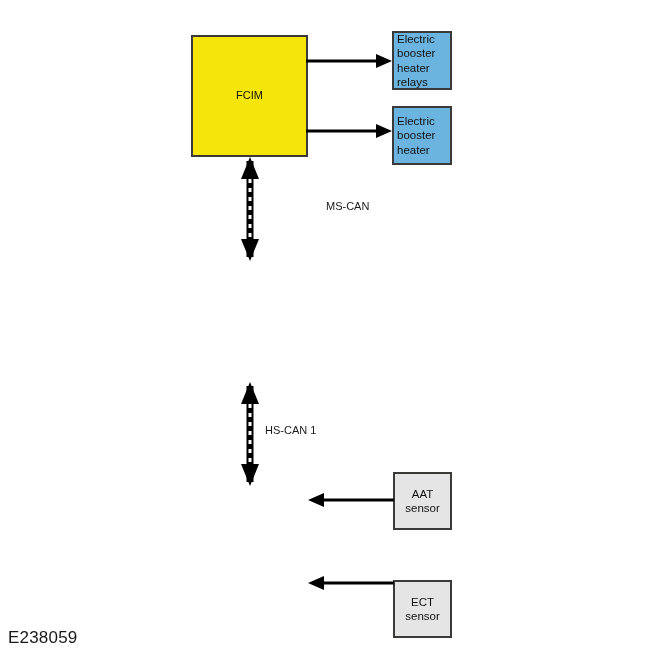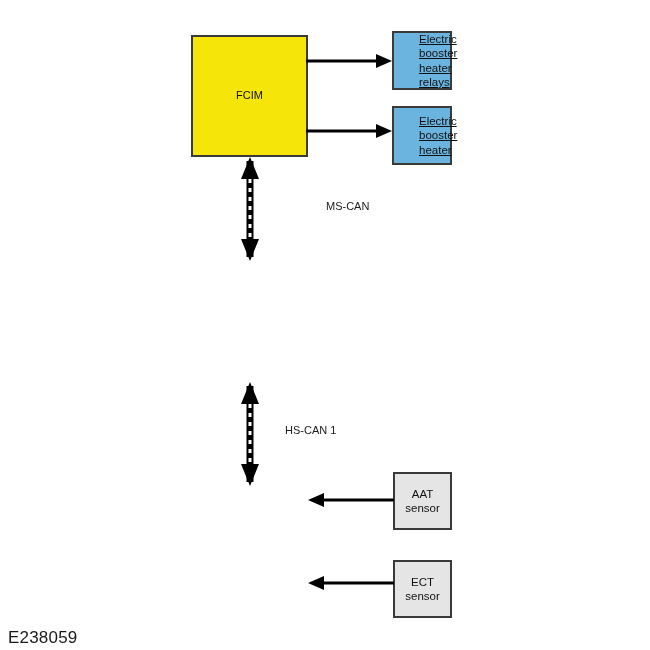--- a/index.html
+++ b/index.html
@@ -36,22 +36,21 @@
   }
   .node.module {
     background: #f5e508;
     font-size: 11px;
   }
   .node.actuator {
     background: #6cb4e0;
     font-size: 11.5px;
     justify-content: flex-start;
     text-align: left;
-    padding-left: 25px;
-    text-decoration: underline;
+    padding-left: 3px;
   }
   .node.sensor {
     background: #e5e5e5;
     font-size: 11.5px;
   }
   
   .conn {
     position: absolute;
   }
   .conn svg {
@@ -93,21 +92,21 @@
 heater</span>
   </div>
 
 
 
   <div class="node sensor" style="left:393px; top:472px; width:59px; height:58px;">
     <span class="node-label">AAT
 sensor</span>
   </div>
 
-  <div class="node sensor" style="left:393px; top:560px; width:59px; height:58px;">
+  <div class="node sensor" style="left:393px; top:580px; width:59px; height:58px;">
     <span class="node-label">ECT
 sensor</span>
   </div>
 
   <div class="conn" style="left:306px; top:50px; width:92px; height:22px;">
     <svg width="92" height="22" viewBox="0 0 92 22">
       <line x1="0" y1="11" x2="80" y2="11" stroke="#000000" stroke-width="3"></line>
       <polygon points="86,11 70,4 70,18" fill="#000000"></polygon>
     </svg>
   </div>
@@ -130,21 +129,21 @@
   <div class="bus-label" style="left:280px; top:200px;margin-left:46px;">MS-CAN</div>
 
   <div class="conn" style="left:236px; top:382px; width:28px; height:104px;">
     <svg width="28" height="104" viewBox="0 0 28 104">
       <line x1="14" y1="4" x2="14" y2="100" stroke="#000000" stroke-width="7"></line>
       <polygon points="14,0 5,22 23,22" fill="#000000"></polygon>
       <polygon points="14,104 5,82 23,82" fill="#000000"></polygon>
       <line x1="14" y1="22" x2="14" y2="82" stroke="#ffffff" stroke-width="3" stroke-dasharray="4 5"></line>
     </svg>
   </div>
-  <div class="bus-label" style="left:285px; top:424px;text-align:center;">HS-CAN 1</div>
+  <div class="bus-label" style="left:265px; top:424px;text-align:center;">HS-CAN 1</div>
 
   <div class="conn" style="left:306px; top:489px; width:90px; height:22px;">
     <svg width="90" height="22" viewBox="0 0 90 22">
       <line x1="88" y1="11" x2="8" y2="11" stroke="#000000" stroke-width="3"></line>
       <polygon points="2,11 18,4 18,18" fill="#000000"></polygon>
     </svg>
   </div>
 
   <div class="conn" style="left:306px; top:572px; width:90px; height:22px;">
     <svg width="90" height="22" viewBox="0 0 90 22">

